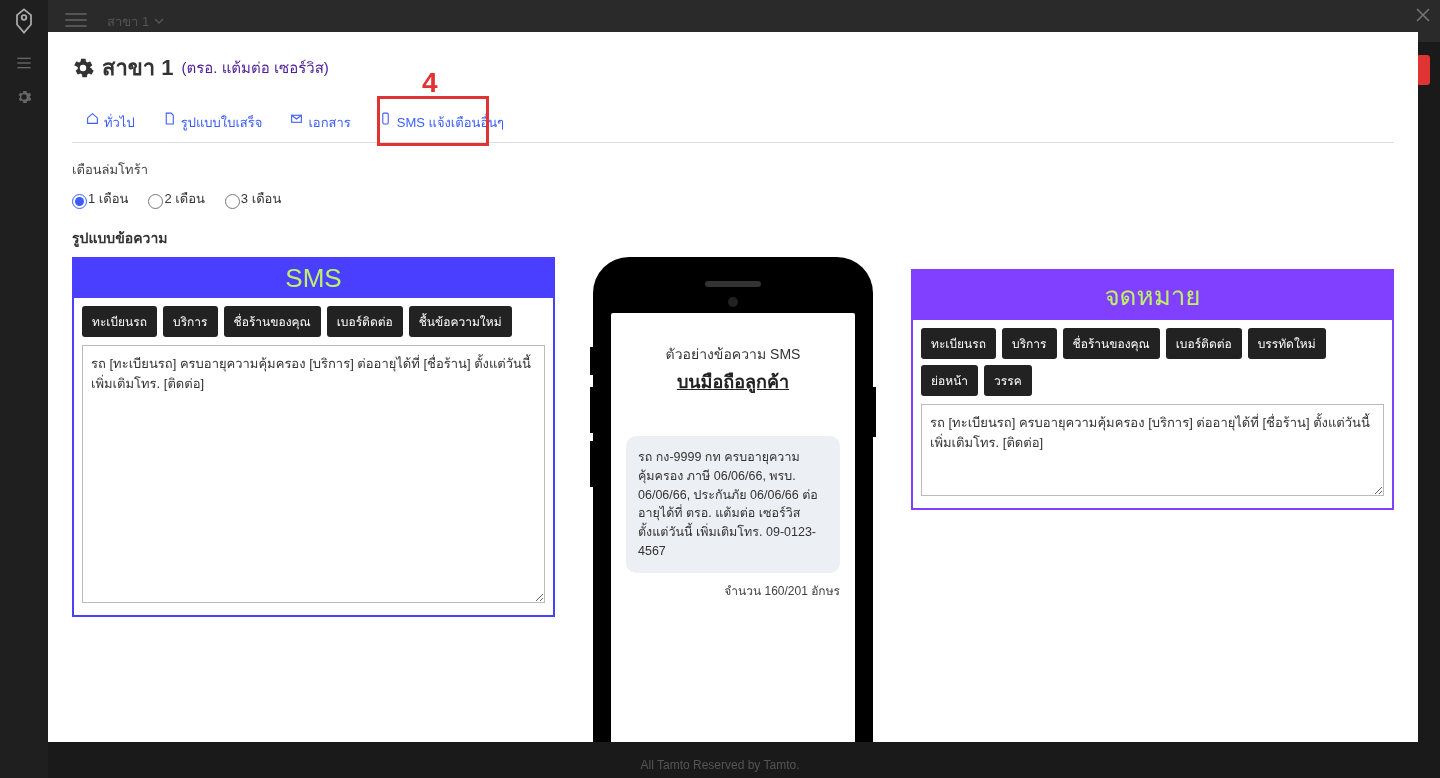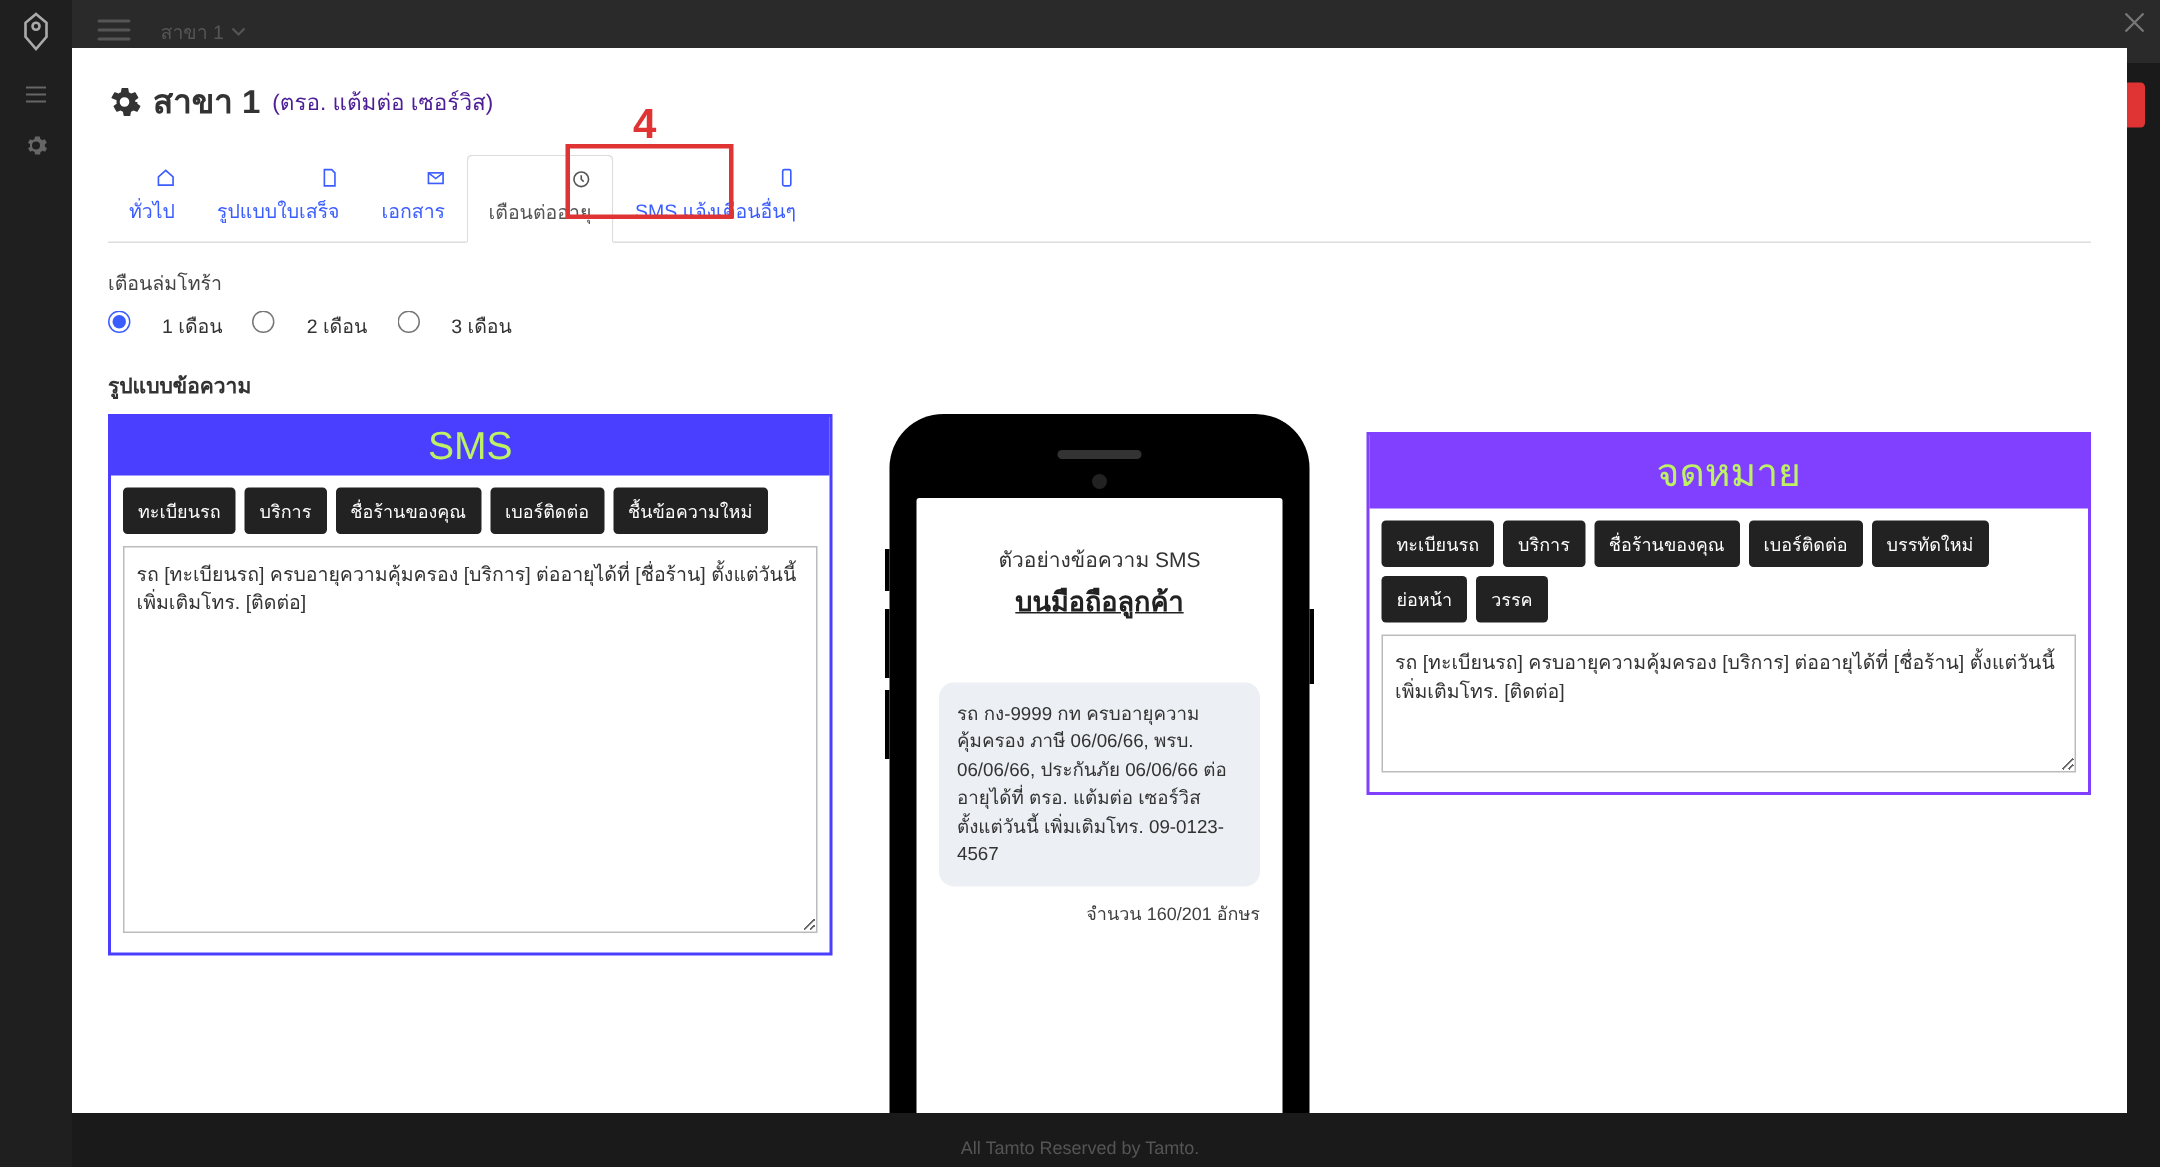--- a/index.html
+++ b/index.html
@@ -20,30 +20,30 @@
     .footer-text { position: absolute; bottom: 6px; width: 100%; text-align: center; color: #555; font-size: 12px; z-index: 1; }
     
     .modal { position: absolute; top: 32px; left: 48px; width: 1370px; height: 710px; background: #fff; z-index: 10; padding: 18px 24px; overflow: hidden; }
     
     .modal-header { display: flex; align-items: center; gap: 8px; color: #333; }
     .gear-icon { width: 22px; height: 22px; }
     .modal-title { font-size: 22px; font-weight: 600; }
     .modal-subtitle { font-size: 15px; color: #4c1d95; font-weight: 400; }
     
     .tabs { display: flex; border-bottom: 1.5px solid #ddd; margin-top: 18px; position: relative; }
-    .tab { padding: 9px 14px; font-size: 13px; color: #3b5dff; cursor: pointer; display: flex; align-items: flex-end; gap: 5px; flex-direction: column; }
+    .tab { padding: 9px 14px; font-size: 13px; color: #3b5dff; cursor: pointer; display: flex; align-items: flex-start; gap: 5px; }
     .tab.active { background: #fff; border: 1.5px solid #ddd; border-bottom: 1.5px solid #fff; margin-bottom: -1.5px; border-radius: 4px 4px 0 0; color: #555; }
     .tab-icon { width: 13px; height: 13px; }
     
     .callout-4 { position: absolute; top: -36px; left: 350px; color: #e03333; font-size: 28px; font-weight: 700; }
     .callout-box { position: absolute; top: -7px; left: 305px; width: 112px; height: 50px; border: 3px solid #e03333; pointer-events: none; }
     
     .section-label { font-size: 13px; color: #444; margin-top: 16px; }
     .radio-row { display: flex; gap: 20px; margin-top: 8px; align-items: center; }
-    .radio-item { display: flex; align-items: flex-start; gap: 21px; font-size: 13px; color: #333; cursor: pointer; }
+    .radio-item { display: flex; align-items: flex-end; gap: 1px; font-size: 13px; color: #333; cursor: pointer; }
     .radio-item input { accent-color: #3b5dff; width: 15px; height: 15px; }
     
     .format-label { font-size: 14px; color: #333; margin-top: 18px; font-weight: 600; }
     
     .columns { display: flex; gap: 28px; margin-top: 8px; align-items: flex-start; }
     
     .sms-col, .letter-col { flex: 1; border: 2px solid #4b3fff; }
     .letter-col { border-color: #8140ff; margin-top: 12px; }
     .col-header { text-align: center; color: #bef264; font-size: 26px; font-weight: 400; padding: 4px 0; background: #4b3fff; }
     .letter-col .col-header { background: #8140ff; }
@@ -154,27 +154,20 @@
         </svg>
       <span>รูปแบบใบเสร็จ</span>
     </div>
     <div class="tab">
       <svg class="tab-icon" viewBox="0 0 24 24" fill="none" stroke="currentColor" stroke-width="2">
           <rect x="3" y="6" width="18" height="13"></rect>
           <path d="M3 6 L12 13 L21 6"></path>
         </svg>
       <span>เอกสาร</span>
     </div>
-    <div class="tab active">
-      <svg class="tab-icon" viewBox="0 0 24 24" fill="none" stroke="currentColor" stroke-width="2">
-          <circle cx="12" cy="12" r="9"></circle>
-          <path d="M12 7 V12 L15 15"></path>
-        </svg>
-      <span>เตือนต่ออายุ</span>
-    </div>
     <div class="tab">
       <svg class="tab-icon" viewBox="0 0 24 24" fill="none" stroke="currentColor" stroke-width="2">
           <rect x="7" y="2" width="10" height="20" rx="2"></rect>
         </svg>
       <span>SMS แจ้งเตือนอื่นๆ</span>
     </div>
   </div>
 
   <div class="section-label">เตือนล่มโทร้า</div>
   <div class="radio-row">

